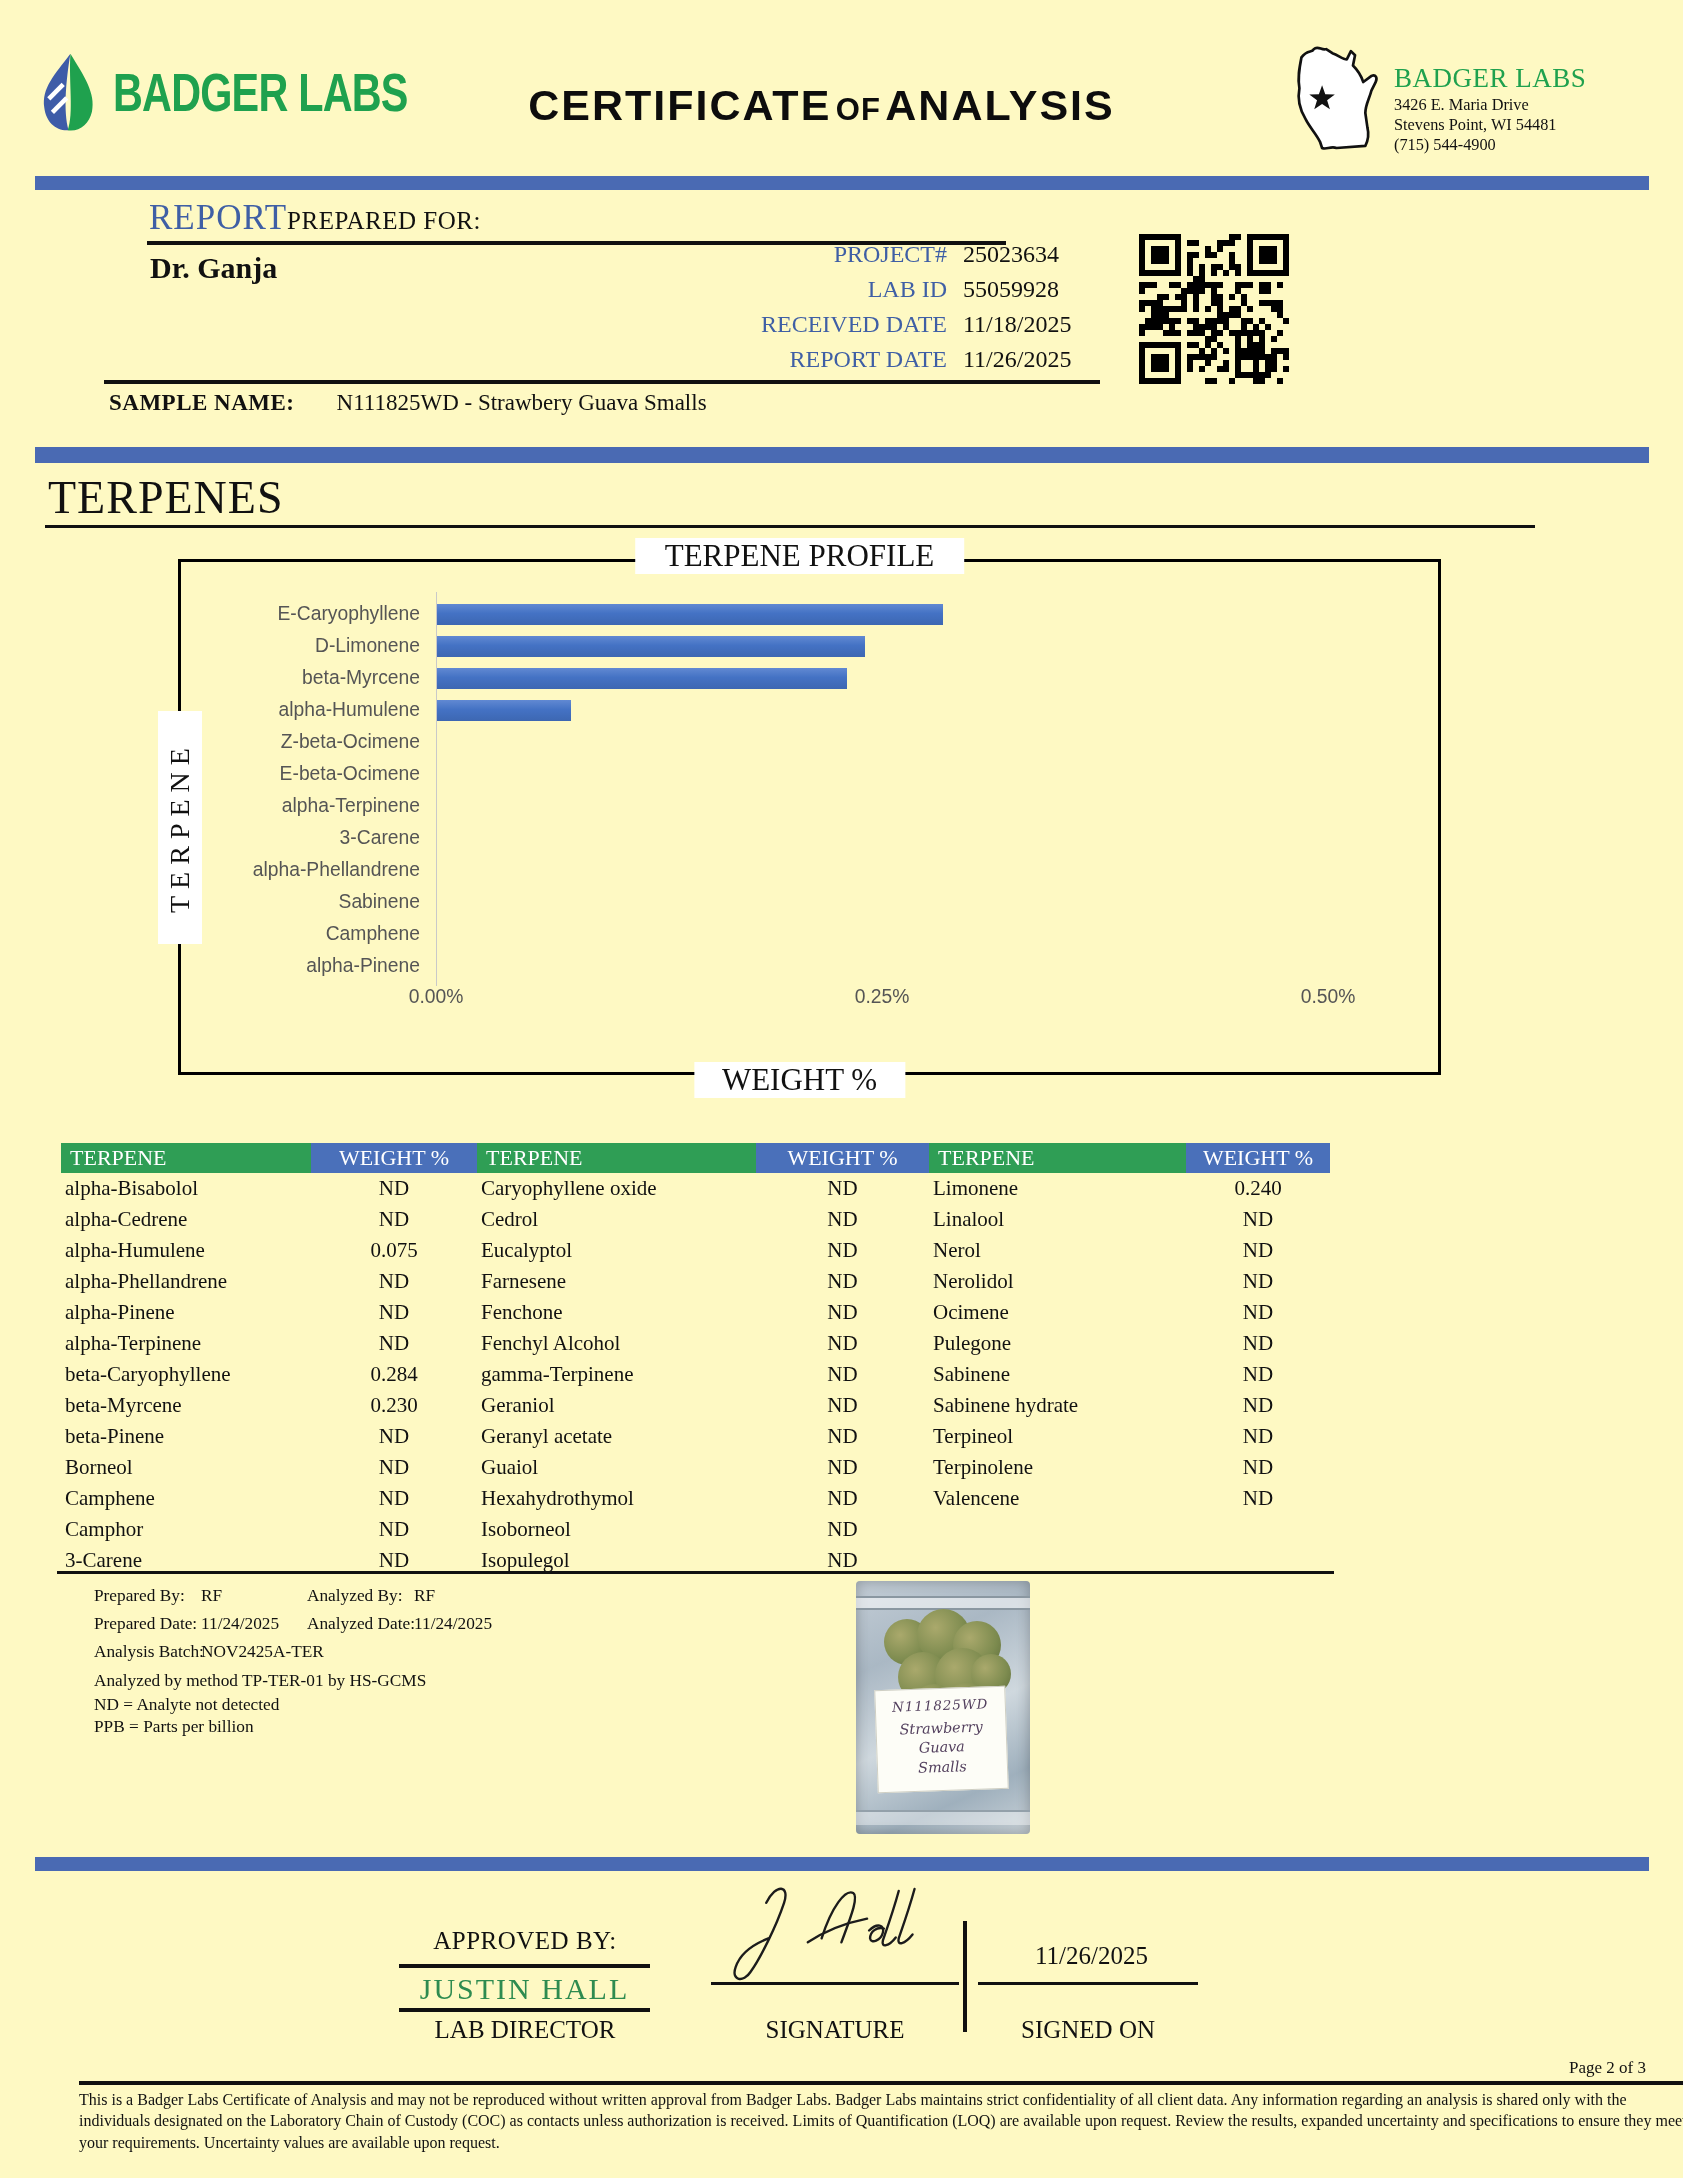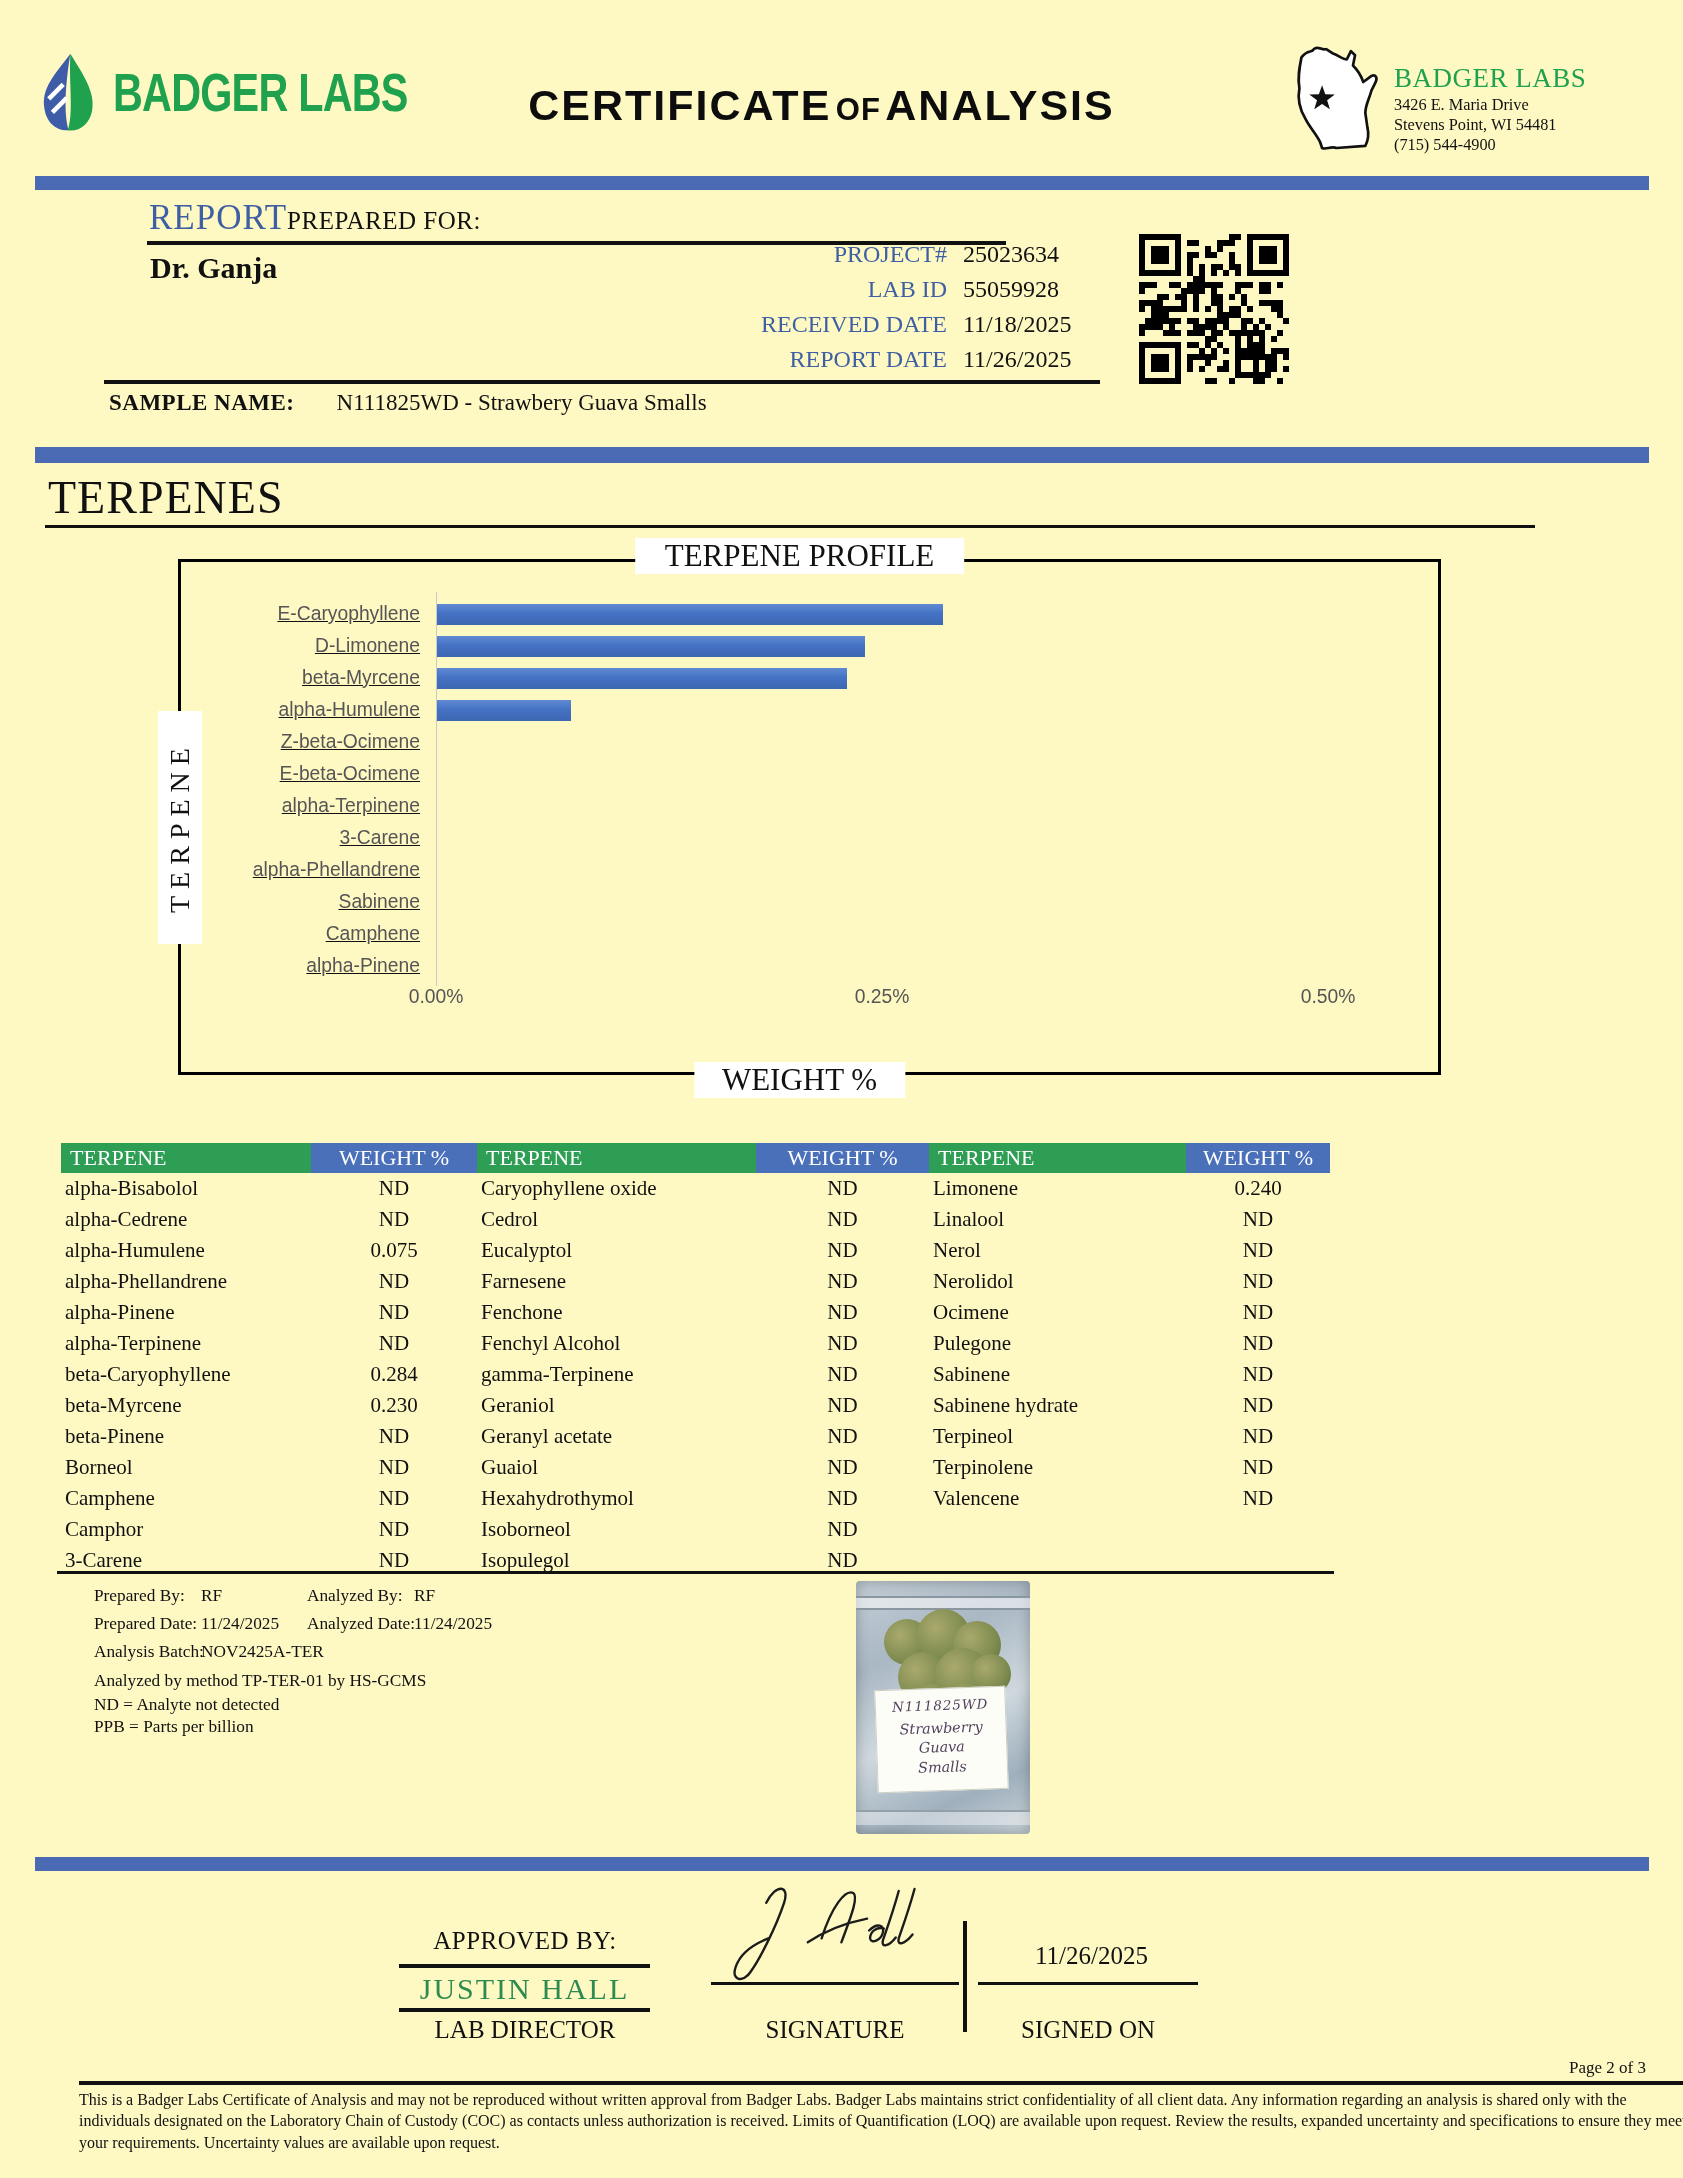--- a/index.html
+++ b/index.html
@@ -41,21 +41,21 @@
 
   
   .chart-box{position:absolute;left:178px;top:559px;width:1257px;height:510px;border:3px solid #000;}
   .chart-title{position:absolute;top:-24px;left:calc(50% - 10px);transform:translateX(-50%);
                background:#fff;padding:0 30px;font-size:31px;white-space:nowrap;}
   .chart-xlabel{position:absolute;bottom:-26px;left:calc(50% - 10px);transform:translateX(-50%);
                 background:#fff;padding:0 28px;font-size:31px;white-space:nowrap;}
   .chart-ylabel{position:absolute;left:-23px;top:149px;height:233px;width:44px;background:#fff;
                 display:flex;align-items:center;justify-content:center;writing-mode:vertical-rl;
                 transform:rotate(180deg);font-size:28px;letter-spacing:7px;}
-  .chart-plot{position:absolute;left:0;top:36px;right:0;text-decoration:underline;}
+  .chart-plot{position:absolute;left:0;top:36px;right:0;}
   .chart-row{height:32px;display:flex;align-items:center;}
   .chart-cat{width:239px;text-align:right;padding-right:17px;font-family:"Liberation Sans",sans-serif;
              font-size:19.3px;color:#555;white-space:nowrap;}
   .chart-bar{height:21px;background:linear-gradient(#6189d2,#4472c4 45%,#3d67b2);}
   .chart-axis{position:absolute;left:255px;top:30px;height:394px;width:1px;background:#c9c9c9;}
   .chart-ticks{position:absolute;top:424px;left:0;right:0;height:26px;font-family:"Liberation Sans",sans-serif;
                font-size:19.3px;color:#555;}
   .chart-tick{position:absolute;transform:translateX(-50%);}
 
   

